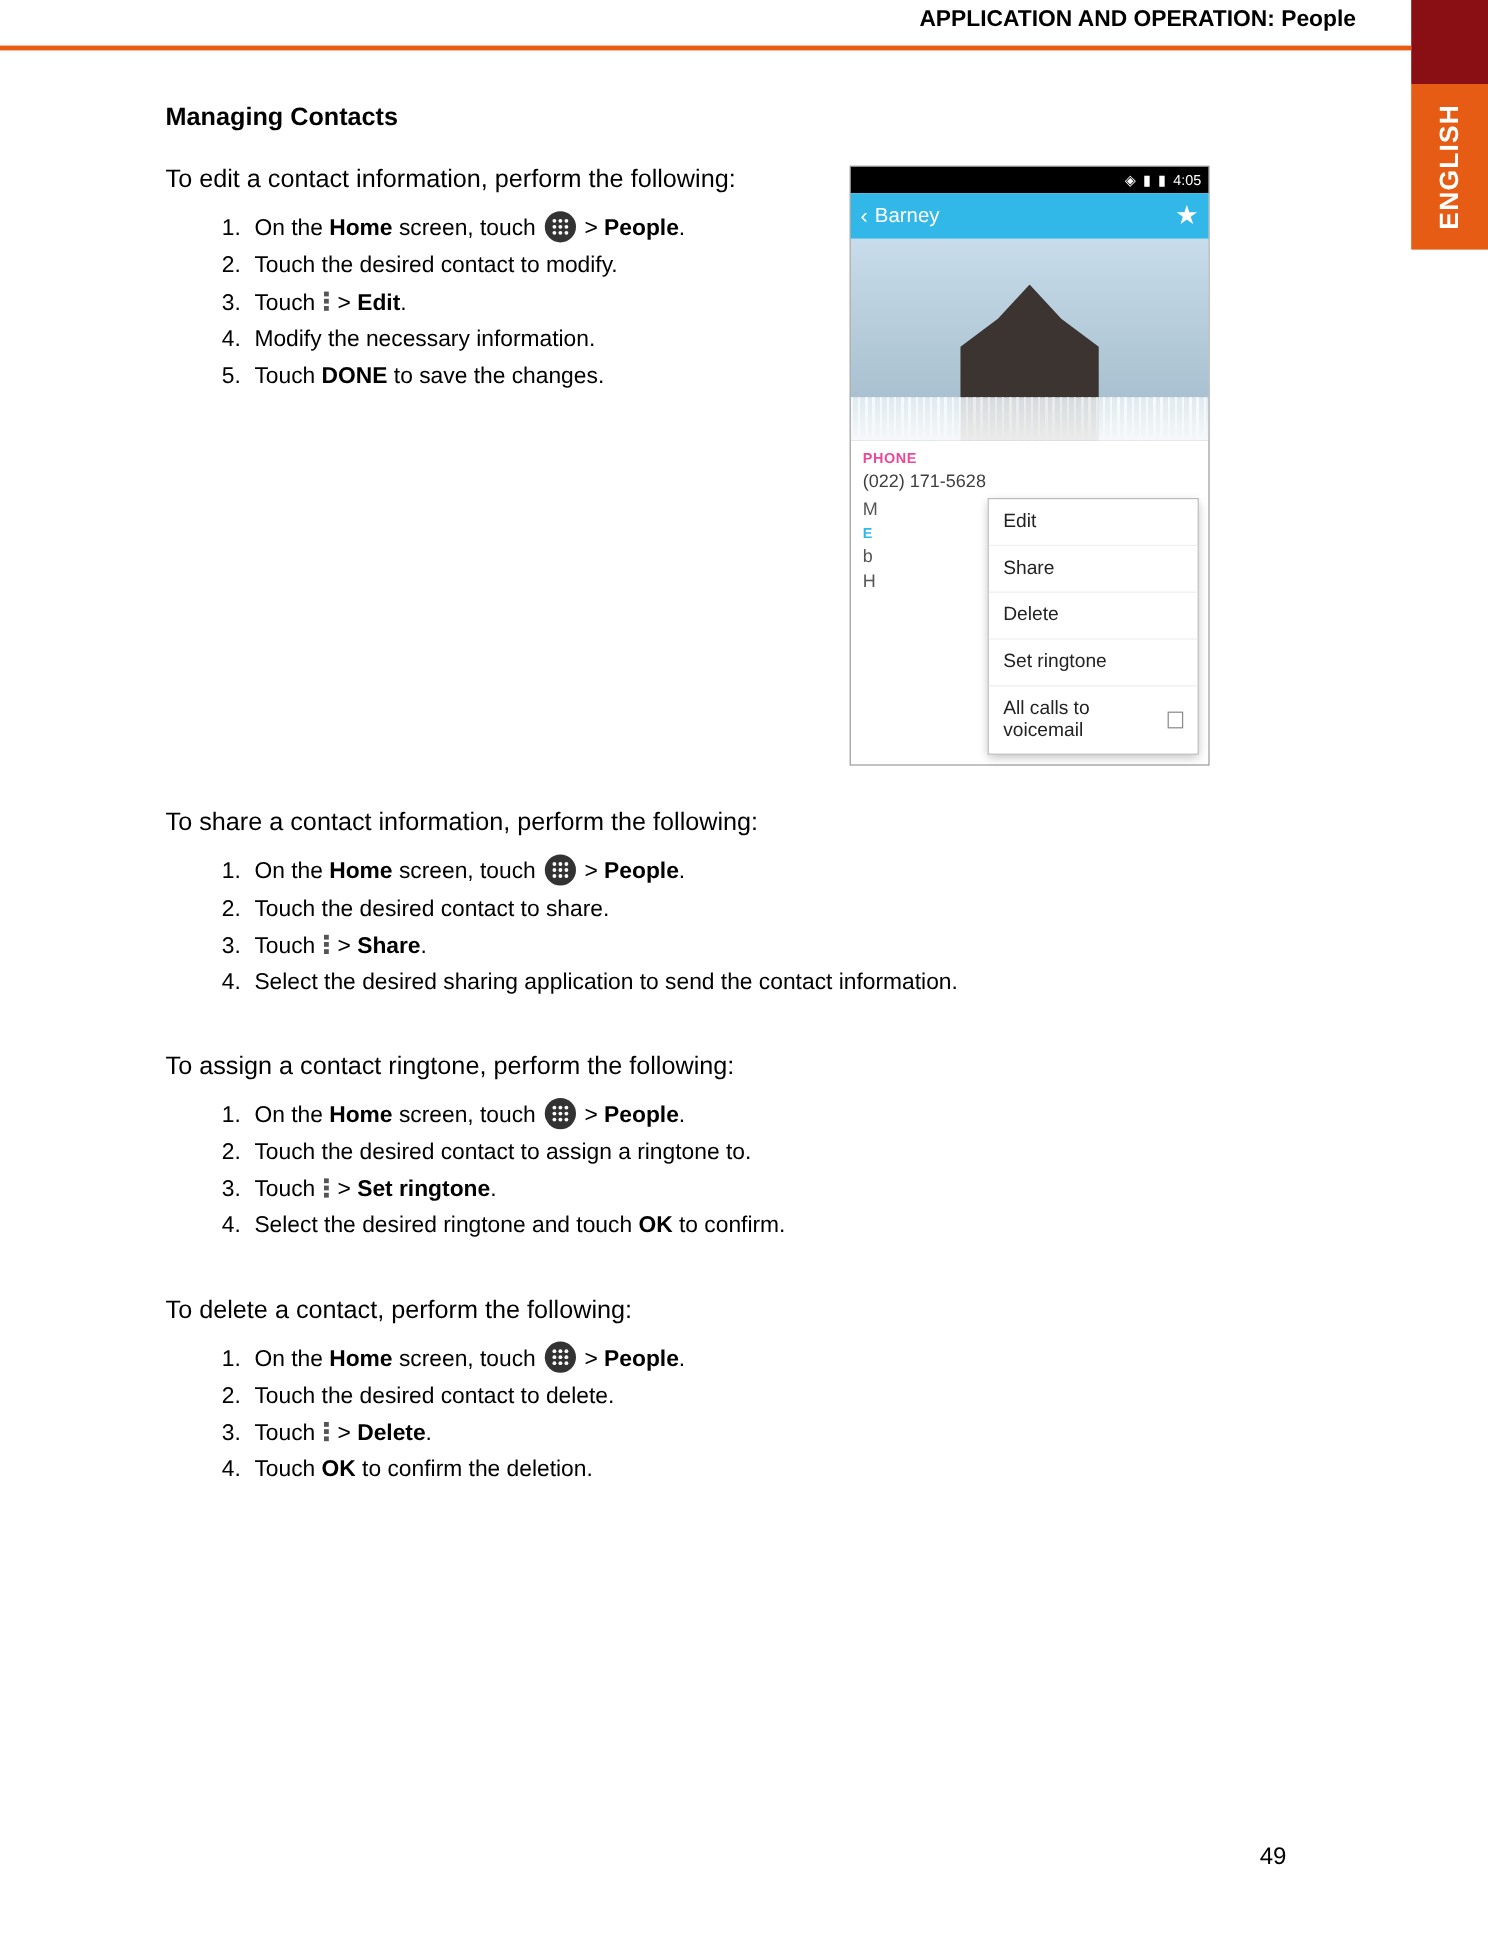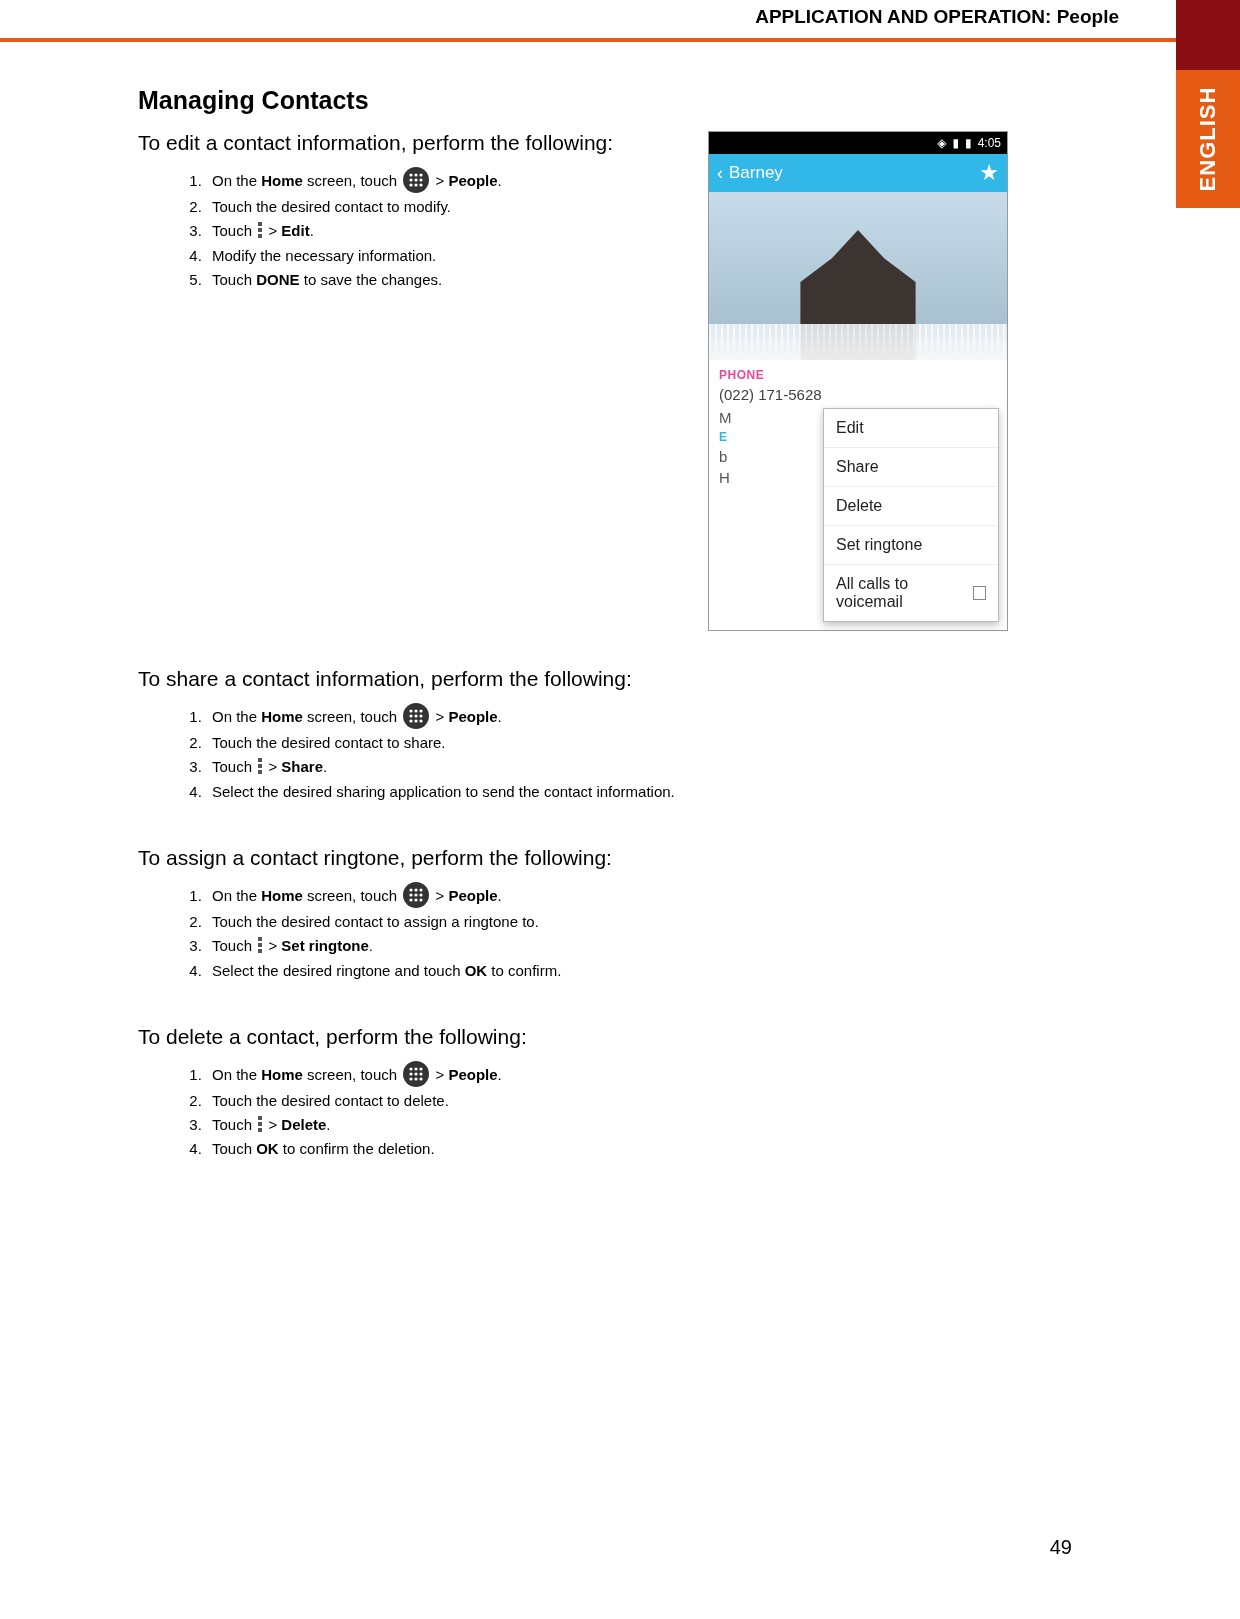--- a/index.html
+++ b/index.html
@@ -7,21 +7,21 @@
   body {
     width: 1240px;
     height: 1619px;
     font-family: Arial, Helvetica, sans-serif;
     color: #000;
     background: #fff;
     position: relative;
   }
   .header-bar {
     position: absolute;
-    top: 6px; left: 0; right: 11px;
+    top: 6px; left: 0; right: 0;
     padding: 0 110px 6px 0;
     text-align: right;
     font-weight: bold;
     font-size: 19px;
   }
   .header-red-block {
     position: absolute;
     top: 0; right: 0;
     width: 64px; height: 70px;
     background: #8a0f14;
@@ -48,30 +48,30 @@
     font-size: 22px;
     letter-spacing: 1px;
     white-space: nowrap;
   }
   .content {
     position: absolute;
     top: 86px; left: 138px;
     width: 870px;
   }
   h2 {
-    font-size: 25px;
-    margin: 0 0 16px 0;
+    font-size: 21px;
+    margin: 0 0 28px 0;
     font-weight: bold;
   }
   p.intro {
     font-size: 21px;
     margin: 0 0 14px 0;
   }
   ol {
-    font-size: 15px;
+    font-size: 19px;
     margin: 0 0 30px 0;
     padding-left: 68px;
     line-height: 1.62;
   }
   ol li { padding-left: 6px; }
   .b { font-weight: bold; }
   .apps-icon {
     display: inline-flex;
     vertical-align: middle;
     width: 26px; height: 26px;

